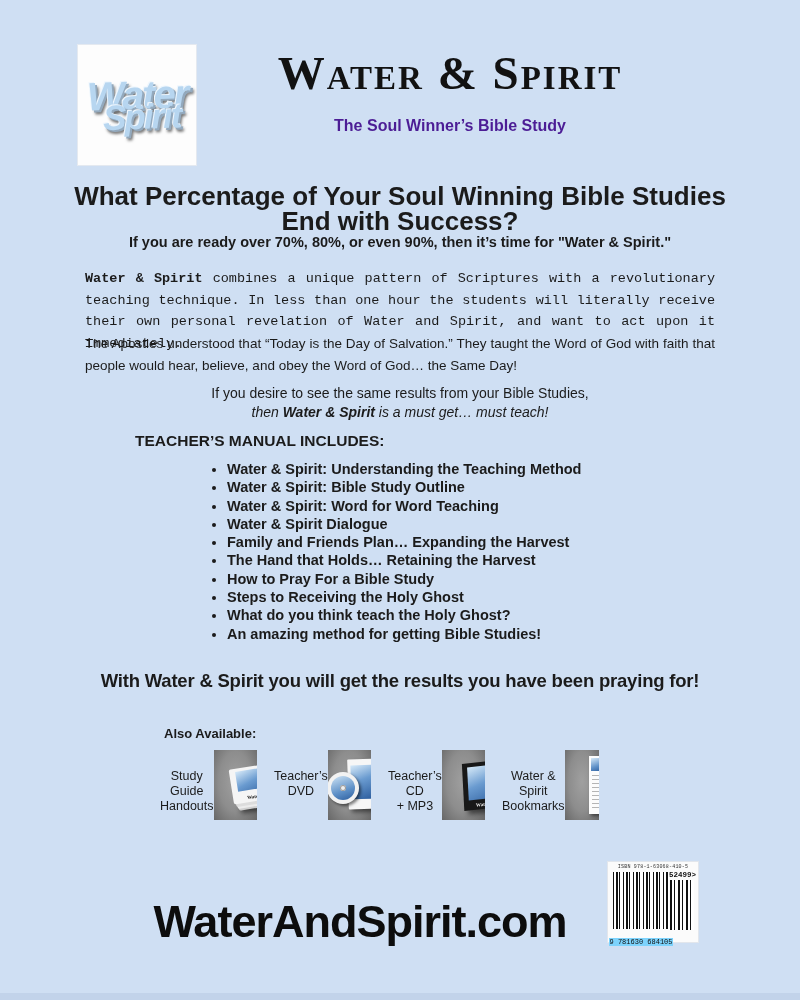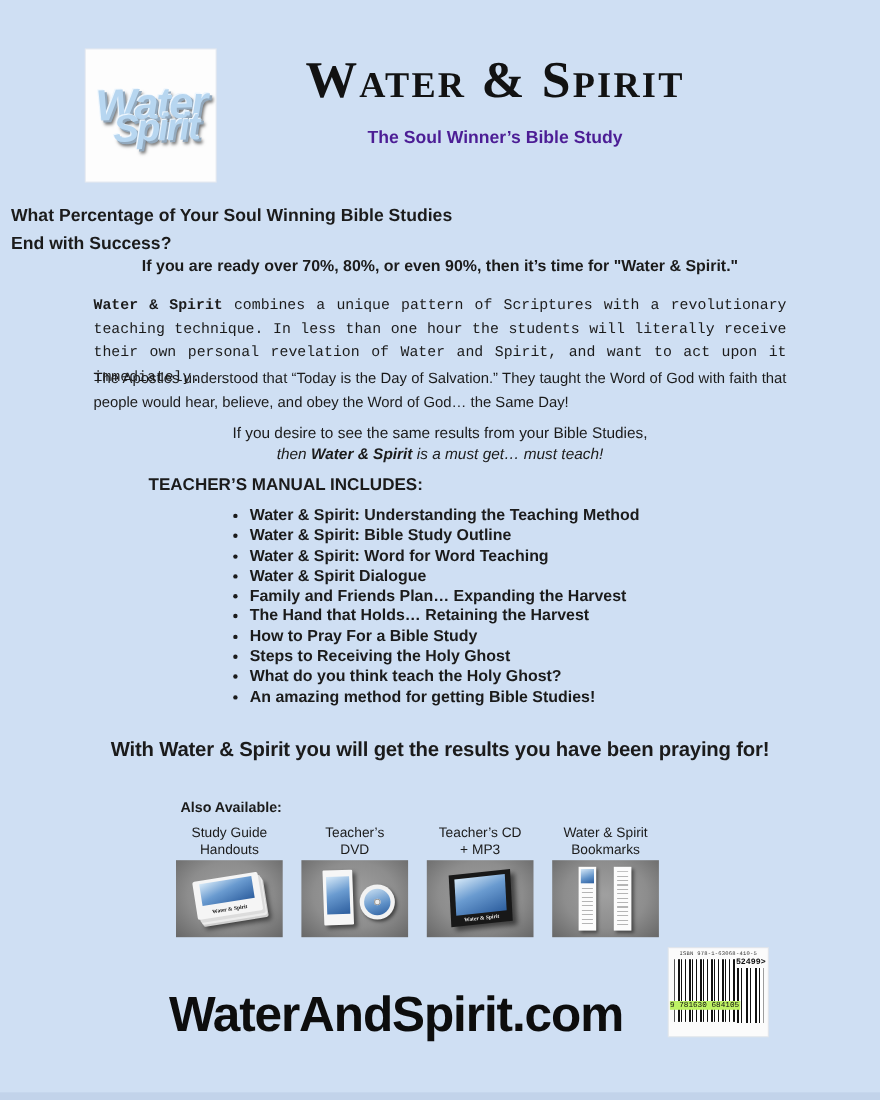--- a/index.html
+++ b/index.html
@@ -19,22 +19,22 @@
         color:#b7d6f0;letter-spacing:-2px;margin-top:-12px;
         text-shadow:-1px -1px 0 #eef6fd,2px 2px 0 #93a9bd,3px 4px 3px #6f6f6f;
         transform:rotate(-2deg) translateX(5px);}
 
   
   .titleblock{left:190px;top:48px;width:520px;text-align:center;}
   .title{font-family:"Liberation Serif", serif;font-weight:bold;font-size:47px;
          line-height:1.1;font-variant:small-caps;letter-spacing:2px;color:#121212;}
   .subtitle{font-weight:bold;font-size:16px;margin-top:17px;color:#4c1d95;}
 
-  .headline{left:10px;top:184px;width:780px;text-align:left;
-            font-weight:bold;font-size:16px;line-height:25px;}
+  .headline{left:10px;top:184px;width:780px;text-align:center;
+            font-weight:bold;font-size:26px;line-height:25px;}
   .readiness{left:10px;top:234px;width:780px;text-align:center;
              font-weight:bold;font-size:14.5px;}
 
   .para{left:85px;width:630px;font-size:13.5px;line-height:21.5px;
         text-align:justify;}
   .p1{top:268px;font-family:Liberation Mono, monospace;} .p2{top:333px;}
 
   .desire{left:10px;top:384px;width:780px;text-align:center;
           font-size:14px;line-height:19px;}
   .desire .it{font-style:italic;}
@@ -44,21 +44,21 @@
   ul.bullets{left:188px;top:448px;width:480px;margin:12px;padding:0 0 0 27px;
              list-style:disc;}
   ul.bullets li{font-weight:bold;font-size:14.5px;line-height:18.3px;}
 
   .results{left:10px;top:670px;width:780px;text-align:center;
            font-weight:bold;font-size:18.5px;letter-spacing:-.2px;}
 
   .also-label{left:164px;top:726px;font-weight:bold;font-size:13px;}
 
   .products{left:160px;top:750px;width:480px;display:flex;gap:17px;}
-  .product{width:97px;display:flex;flex-direction:column;align-items:center;}
+  .product{width:97px;display:flex;flex-direction:row;align-items:center;}
   .plabel{font-size:12.5px;line-height:15px;text-align:center;height:32px;}
   .photo{width:97px;height:70px;position:relative;overflow:hidden;
          background:radial-gradient(ellipse at 50% 45%, #a0a0a0 0%, #8d8d8d 55%, #676767 100%);}
 
   
   .stack{position:absolute;left:17px;top:15px;width:60px;height:35px;background:#f5f5f5;
          transform:rotate(-9deg);border-radius:2px;
          box-shadow:2px 3px 0 #dcdcdc,3px 5px 0 #ececec,4px 7px 0 #cfcfcf,6px 10px 5px rgba(0,0,0,.55);}
   .cover-art{position:absolute;left:6px;top:3px;right:6px;bottom:12px;
          background:linear-gradient(160deg,#d6e9f8 0%,#6a9bd0 45%,#2d5e9e 100%);}
@@ -94,22 +94,22 @@
   
   .website{left:0;top:876px;width:720px;text-align:center;font-weight:bold;
            font-size:45px;letter-spacing:-1px;color:#0d0d0d;margin-top:20px;}
   .barcode{left:608px;top:862px;width:90px;height:80px;background:#fbfbfb;
            box-shadow:0 0 0 1px #e2e6ec;}
   .bc-isbn{position:absolute;left:0;top:2px;width:100%;text-align:center;
            font-size:5px;letter-spacing:.2px;color:#333;
            font-family:"Liberation Mono", monospace;white-space:nowrap;}
   .bc-main{position:absolute;left:5px;top:10px;width:56px;height:57px;
            background:repeating-linear-gradient(90deg,#111 0 1px,#fff 1px 3px,#111 3px 5px,#fff 5px 6px,#111 6px 7px,#fff 7px 10px);}
-  .bc-num{position:absolute;left:1px;top:48px;width:64px;
-           font-size:7px;color:#111;background:#bef264;
+  .bc-num{position:absolute;left:1px;top:76px;width:64px;text-align:center;
+           font-size:7px;color:#111;background:#7dd3fc;
            font-family:"Liberation Mono", monospace;white-space:nowrap;}
   .bc-price{position:absolute;right:3px;top:9px;width:26px;text-align:center;
            font-size:7.5px;font-weight:bold;color:#111;
            font-family:"Liberation Mono", monospace;white-space:nowrap;}
   .bc-addon{position:absolute;right:4px;top:18px;width:24px;height:50px;
            background:repeating-linear-gradient(90deg,#111 0 2px,#fff 2px 4px,#111 4px 5px,#fff 5px 8px);}
 
   .bottom-strip{left:0;bottom:0;width:800px;height:7px;background:#c2d3ea;}
 </style>
 </head>

